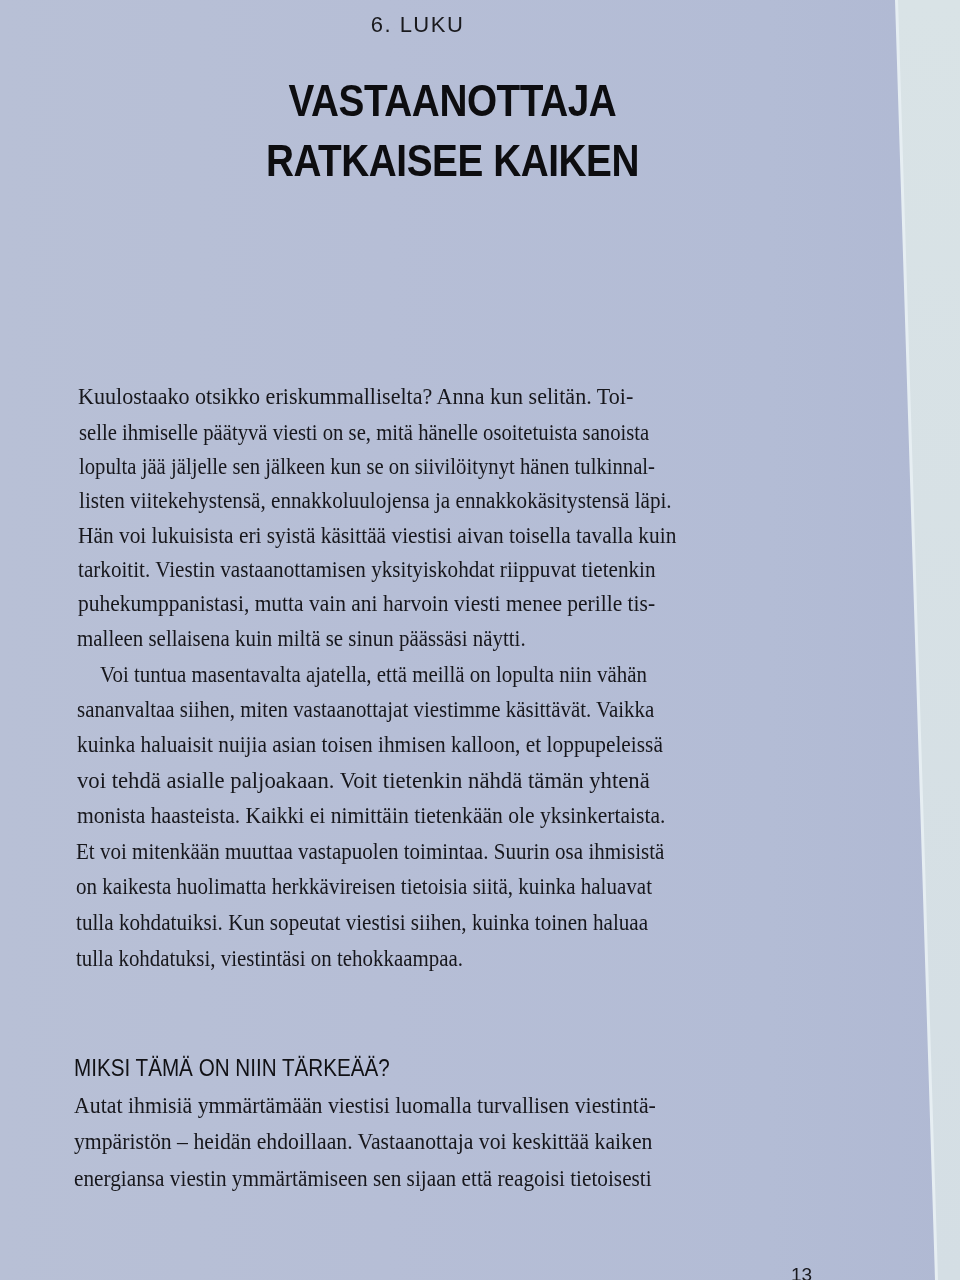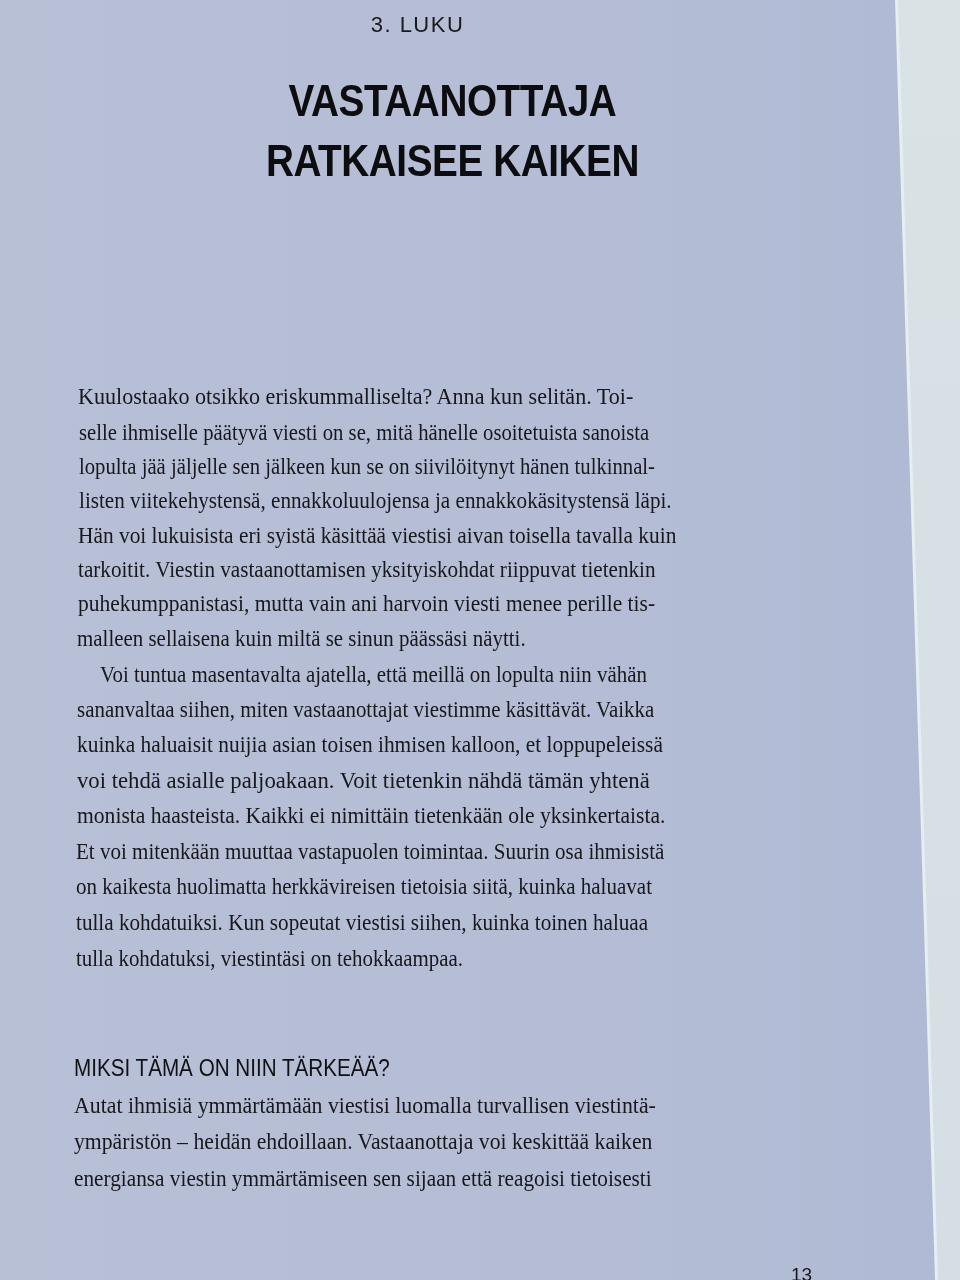--- a/index.html
+++ b/index.html
@@ -86,21 +86,21 @@
     }
   </style>
 </head>
 <body>
 
 <div class="page-edge"></div>
 <div class="page-edge-line"></div>
 
 <div class="page"></div>
 
-<div class="chapter-label">3. LUKU</div>
+<div class="chapter-label">6. LUKU</div>
 
 <div>
   <div class="chapter-title" style="top:76px;">VASTAANOTTAJA</div>
   <div class="chapter-title" style="top:136px;">RATKAISEE KAIKEN</div>
 </div>
 
 <div>
   <div class="line" style="left:78px; top:384px; transform:scaleX(0.981);">Kuulostaako otsikko eriskummalliselta? Anna kun selitän. Toi-</div>
   <div class="line" style="left:79px; top:420px; transform:scaleX(0.92);">selle ihmiselle päätyvä viesti on se, mitä hänelle osoitetuista sanoista</div>
   <div class="line" style="left:79px; top:454px; transform:scaleX(0.92);">lopulta jää jäljelle sen jälkeen kun se on siivilöitynyt hänen tulkinnal-</div>

